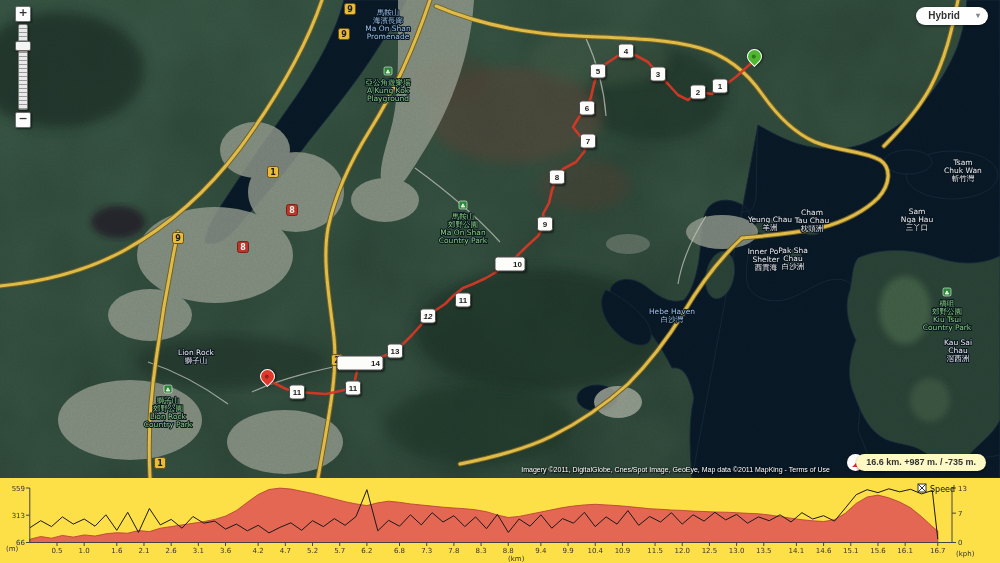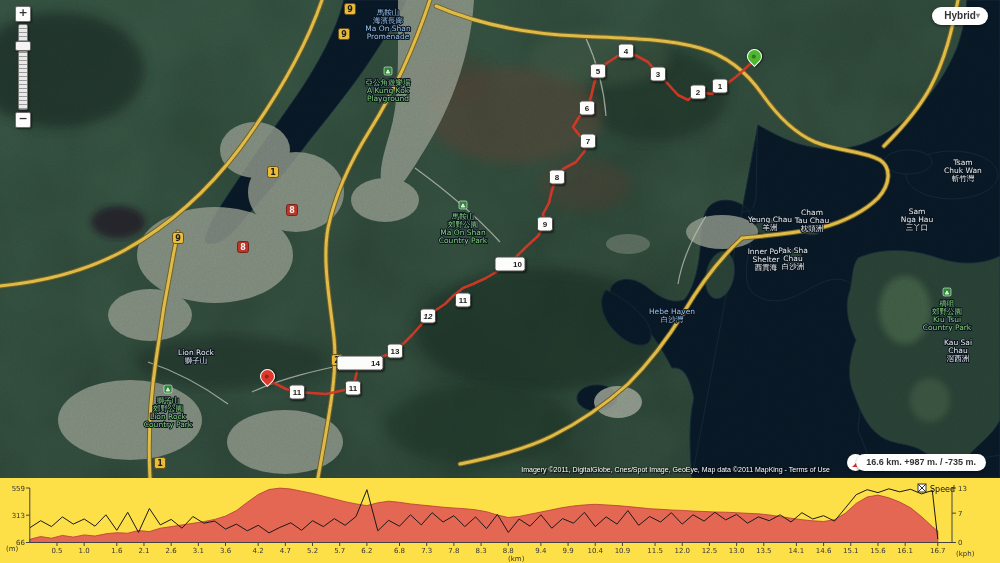--- a/index.html
+++ b/index.html
@@ -13,42 +13,42 @@
   .zbtn{width:14px;height:14px;background:#fdfdfd;border:1px solid #6f6f6f;border-radius:2px;
     font:bold 11px/12px "DejaVu Sans",sans-serif;color:#333;text-align:center;cursor:pointer;
     box-shadow:1px 1px 2px rgba(0,0,0,.5);}
   #zoom-track{position:relative;width:8px;height:84px;margin:2px 0;background:
     repeating-linear-gradient(to bottom,#e9e9e9 0 3px,#9a9a9a 3px 4px);
     border:1px solid #777;border-radius:2px;box-shadow:1px 1px 2px rgba(0,0,0,.45);}
   #zoom-handle{position:absolute;left:-4px;top:16px;width:14px;height:8px;background:#f4f4f4;
     border:1px solid #666;border-radius:2px;box-shadow:0 1px 1px rgba(0,0,0,.4);}
   
   #map-type{position:absolute;right:12px;top:7px;height:16px;background:#fff;border-radius:9px;
-    padding:1px 8px 1px 12px;display:flex;align-items:center;gap:0;z-index:30;
+    padding:1px 8px 1px 12px;display:flex;align-items:center;gap:16px;z-index:30;
     font:bold 10px/16px "Liberation Sans",sans-serif;color:#333;box-shadow:0 1px 3px rgba(0,0,0,.45);cursor:pointer;}
   #map-type .arrow{color:#888;font-size:8px;}
   
   .wp{position:absolute;transform:translate(-50%,-50%);min-width:12px;height:13px;padding:0 1px;
     background:#fcfcfa;border:1px solid #4c4c4c;border-radius:3px;z-index:20;cursor:pointer;
     font:bold 8px/13px "Liberation Sans",sans-serif;color:#1c1c1c;text-align:center;
     box-shadow:1px 1.5px 2px rgba(0,0,0,.55);}
   
   .pin{position:absolute;width:13px;height:13px;border-radius:50% 50% 50% 0;border:1.5px solid #fff;
     transform:rotate(-45deg);box-shadow:1px 1px 2px rgba(0,0,0,.5);z-index:21;cursor:pointer;}
   .pin::after{content:"";position:absolute;left:4px;top:4px;width:4px;height:4px;border-radius:50%;
     background:rgba(0,0,0,.35);}
   
   #profile-btn{position:absolute;right:136px;bottom:7px;width:17px;height:17px;border-radius:50%;
     background:#fff;box-shadow:0 1px 2px rgba(0,0,0,.5);z-index:30;cursor:pointer;
     display:flex;align-items:center;justify-content:center;font-size:9px;color:#d33;}
   #extent-btn{position:absolute;right:115px;bottom:7px;width:17px;height:17px;border-radius:4px;
     background:#fff;box-shadow:0 1px 2px rgba(0,0,0,.5);z-index:30;cursor:pointer;
     display:flex;align-items:center;justify-content:center;}
   #extent-btn .dash{width:8px;height:8px;border:1px dashed #555;}
-  #stats-pill{position:absolute;right:14px;bottom:7px;height:17px;background:#ffffff;border-radius:9px;
+  #stats-pill{position:absolute;right:14px;bottom:7px;height:17px;background:#fef9c3;border-radius:9px;
     padding:0 10px;display:flex;align-items:center;z-index:30;
     font:bold 9px/17px "Liberation Sans",sans-serif;color:#333;box-shadow:0 1px 2px rgba(0,0,0,.5);margin-top:40px;}
   #attribution{position:absolute;right:170px;bottom:4px;z-index:29;white-space:nowrap;
     font:7px/9px "Liberation Sans",sans-serif;color:#fff;
     text-shadow:0 0 2px #000,1px 1px 1px #000;}
   #attribution .link{cursor:pointer;}
   
   #chart{position:absolute;left:0;top:478px;width:1000px;height:85px;background:#fde047;}
   text{font-family:"DejaVu Sans","Liberation Sans",sans-serif;}
 </style>

